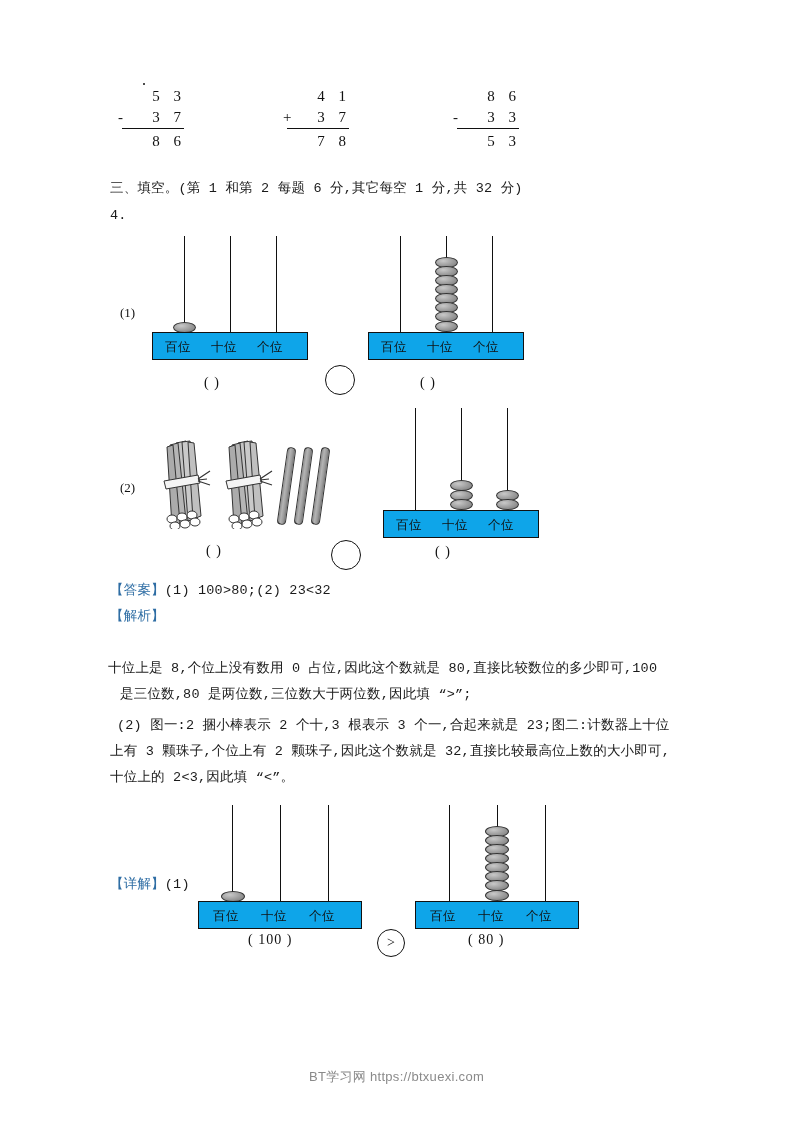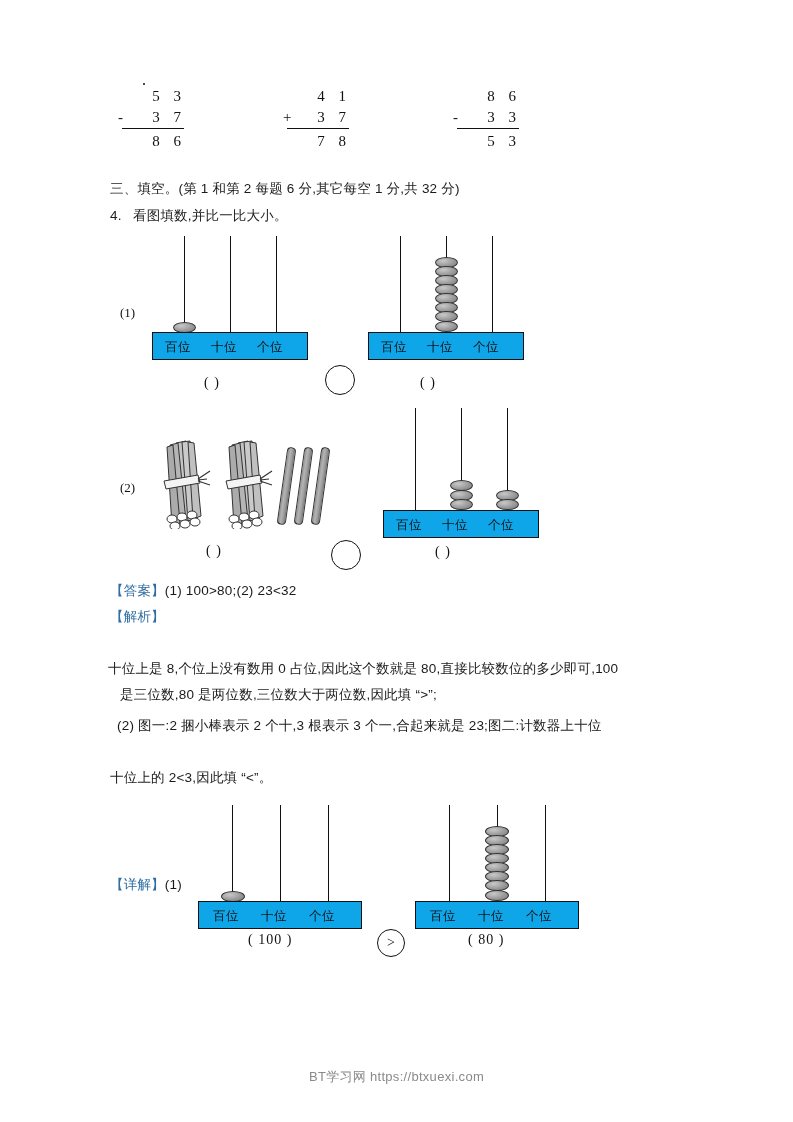--- a/index.html
+++ b/index.html
@@ -77,21 +77,21 @@
     text-align: right;
     padding-right: 16px;
     letter-spacing: 5px;
     height: 22px;
     line-height: 24px;
   }
 
   
   .txt {
     position: absolute;
-    font-family: Liberation Sans, sans-serif;
+    font-family: Liberation Mono, monospace;
     font-size: 13.5px;
     line-height: 26px;
     color: #1a1a1a;
     letter-spacing: 0.2px;
   }
   .blue-lbl { color: #2e6da4; text-align: center; }
 
   
   .abacus {
     position: absolute;
@@ -210,21 +210,20 @@
         <span class="op">-</span>
         <span>3 3</span>
       </div>
       <div class="bar"></div>
       <div class="result">5 3</div>
     </div>
   </div>
 
   <div class="txt" style="left:110px; top:176px;">三、填空。(第 1 和第 2 每题 6 分,其它每空 1 分,共 32 分)</div>
   <div class="txt" style="left:110px; top:203px;">4.</div>
-  <div class="txt" style="left:133px; top:203px;">看图填数,并比一比大小。</div>
 
   <div class="sub-no" style="left:120px; top:305px;">(1)</div>
 
   <div class="abacus" style="left:152px; top:236px; width:160px; height:120px;">
     <div class="rod" style="left:32px; top:0px; height:96px;"></div>
     <div class="rod" style="left:78px; top:0px; height:96px;"></div>
     <div class="rod" style="left:124px; top:0px; height:96px;"></div>
     <div class="bead" style="left:21px; top:86px; width:23px; height:11px;"></div>
     <div class="frame" style="left:0px; top:96px; width:156px; height:28px;">
       <span class="lbl" style="left:12px; top:6px;">百位</span>
@@ -330,20 +329,21 @@
   <div class="paren" style="left:435px; top:544px;">(      )</div>
 
   <div class="txt" style="left:110px; top:578px;">
     <span class="blue-lbl">【答案】</span><span>(1) 100&gt;80;(2) 23&lt;32</span>
   </div>
   <div class="txt blue-lbl" style="left:110px; top:604px;">【解析】</div>
 
   <div class="txt" style="left:108px; top:656px;">十位上是 8,个位上没有数用 0 占位,因此这个数就是 80,直接比较数位的多少即可,100</div>
   <div class="txt" style="left:120px; top:682px;">是三位数,80 是两位数,三位数大于两位数,因此填 “&gt;”;</div>
   <div class="txt" style="left:117px; top:713px;">(2) 图一:2 捆小棒表示 2 个十,3 根表示 3 个一,合起来就是 23;图二:计数器上十位</div>
+  <div class="txt" style="left:110px; top:739px;">上有 3 颗珠子,个位上有 2 颗珠子,因此这个数就是 32,直接比较最高位上数的大小即可,</div>
   <div class="txt" style="left:110px; top:765px;">十位上的 2&lt;3,因此填 “&lt;”。</div>
 
   <div class="txt" style="left:110px; top:872px;">
     <span class="blue-lbl">【详解】</span><span>(1)</span>
   </div>
 
   <div class="abacus" style="left:198px; top:805px; width:170px; height:126px;">
     <div class="rod" style="left:34px; top:0px; height:96px;"></div>
     <div class="rod" style="left:82px; top:0px; height:96px;"></div>
     <div class="rod" style="left:130px; top:0px; height:96px;"></div>

